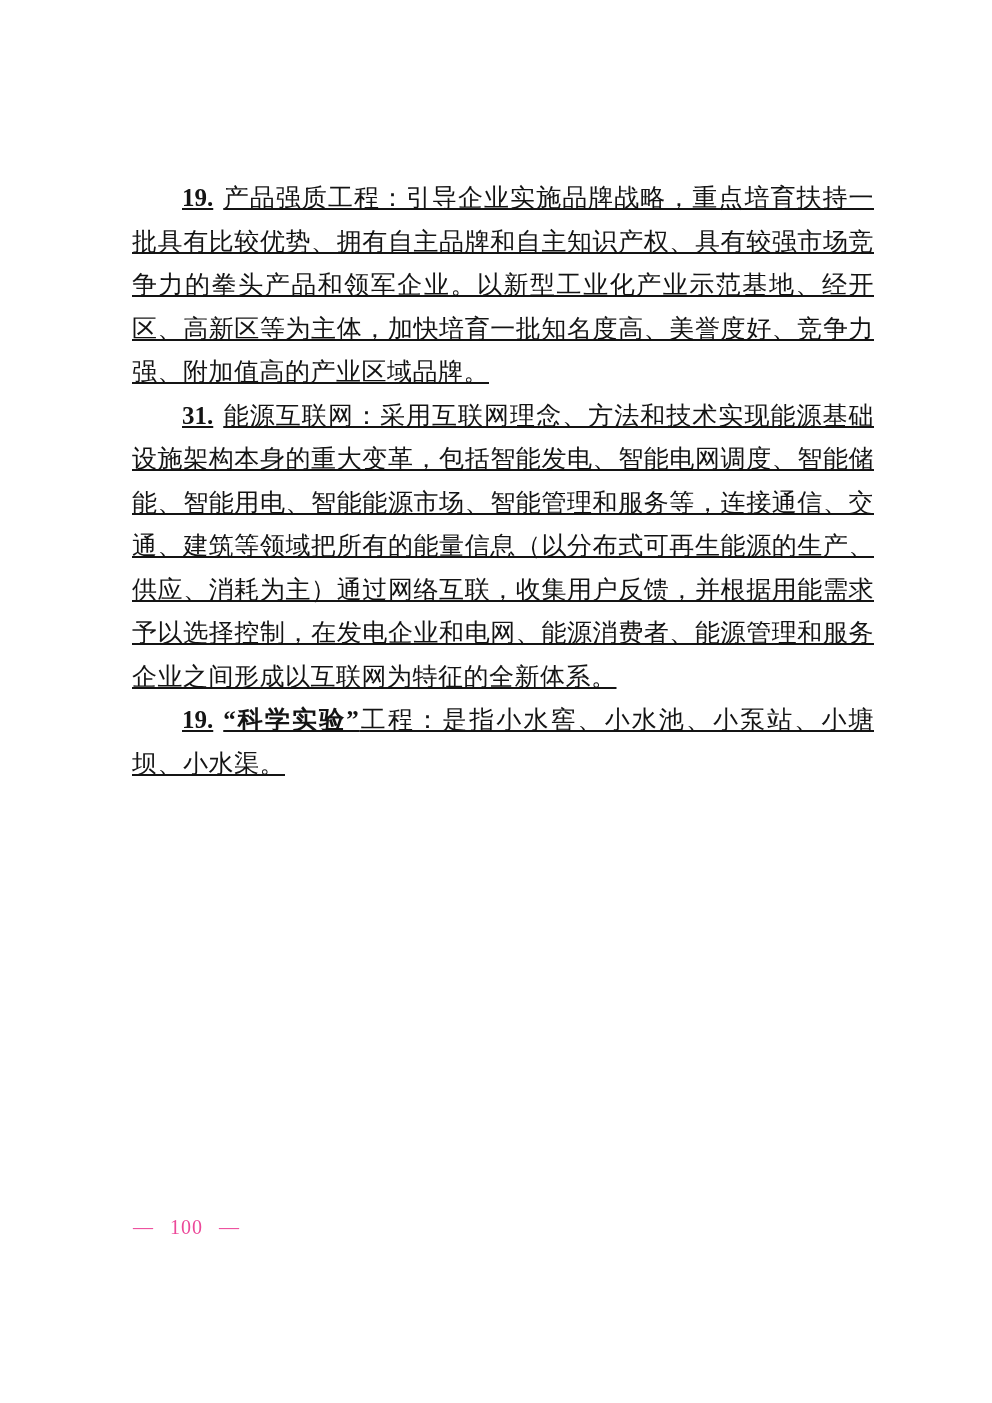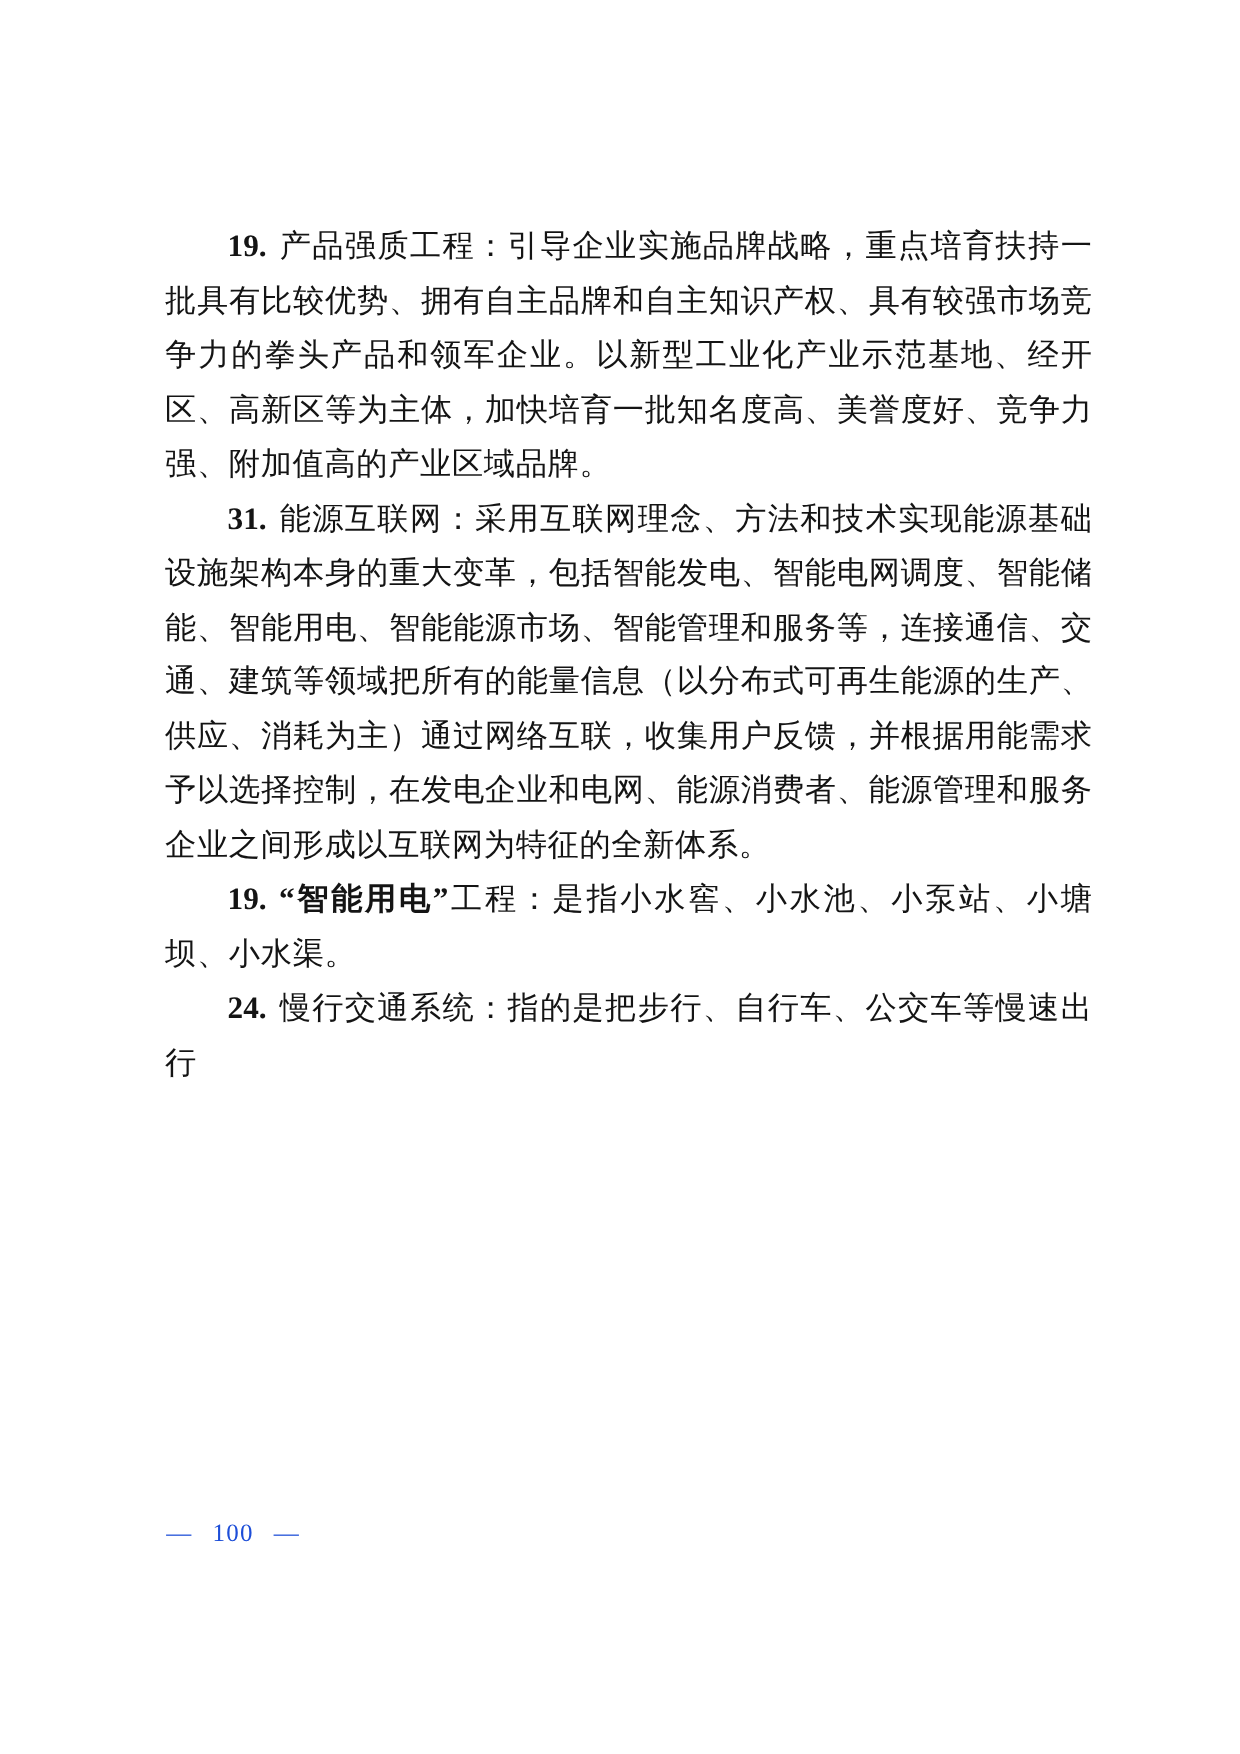--- a/index.html
+++ b/index.html
@@ -14,20 +14,21 @@
     background: #ffffff;
     overflow: hidden;
     font-family: "Liberation Serif", "DejaVu Serif", serif;
     color: #141414;
   }
   .doc-body {
     position: absolute;
     left: 132px;
     top: 176px;
     width: 742px;
+    text-decoration: underline;
   }
   .para {
     margin: 0;
     font-size: 25px;
     line-height: 43.5px;
     text-align: justify;
     text-justify: inter-character;
     text-indent: 2em;
     letter-spacing: 0.5px;
   }
@@ -40,29 +41,28 @@
   .seg { font-weight: normal; }
   .seg.bold { font-weight: bold; }
   .page-footer {
     position: absolute;
     left: 133px;
     top: 1212px;
     font-size: 20px;
     line-height: 30px;
     letter-spacing: 1px;
     word-spacing: 10px;
-    color: #1d4ed8;
+    color: #ec4899;
   }
 </style>
 </head>
 <body>
 
 <div class="page">
   <main class="doc-body" id="doc-body">
       <p class="para"><span class="para-number">19.</span><span class="seg">产品强质工程：引导企业实施品牌战略，重点培育扶持一批具有比较优势、拥有自主品牌和自主知识产权、具有较强市场竞争力的拳头产品和领军企业。以新型工业化产业示范基地、经开区、高新区等为主体，加快培育一批知名度高、美誉度好、竞争力强、附加值高的产业区域品牌。</span></p>
       <p class="para"><span class="para-number">31.</span><span class="seg">能源互联网：采用互联网理念、方法和技术实现能源基础设施架构本身的重大变革，包括智能发电、智能电网调度、智能储能、智能用电、智能能源市场、智能管理和服务等，连接通信、交通、建筑等领域把所有的能量信息（以分布式可再生能源的生产、供应、消耗为主）通过网络互联，收集用户反馈，并根据用能需求予以选择控制，在发电企业和电网、能源消费者、能源管理和服务企业之间形成以互联网为特征的全新体系。</span></p>
-      <p class="para"><span class="para-number">19.</span><span class="seg bold">“智能用电”</span><span class="seg">工程：是指小水窖、小水池、小泵站、小塘坝、小水渠。</span></p>
-      <p class="para"><span class="para-number">24.</span><span class="seg">慢行交通系统：指的是把步行、自行车、公交车等慢速出行</span></p>
+      <p class="para"><span class="para-number">19.</span><span class="seg bold">“科学实验”</span><span class="seg">工程：是指小水窖、小水池、小泵站、小塘坝、小水渠。</span></p>
     </main>
   <footer class="page-footer">
     <span>— 100 —</span>
   </footer>
 </div>
 
 </body></html>

